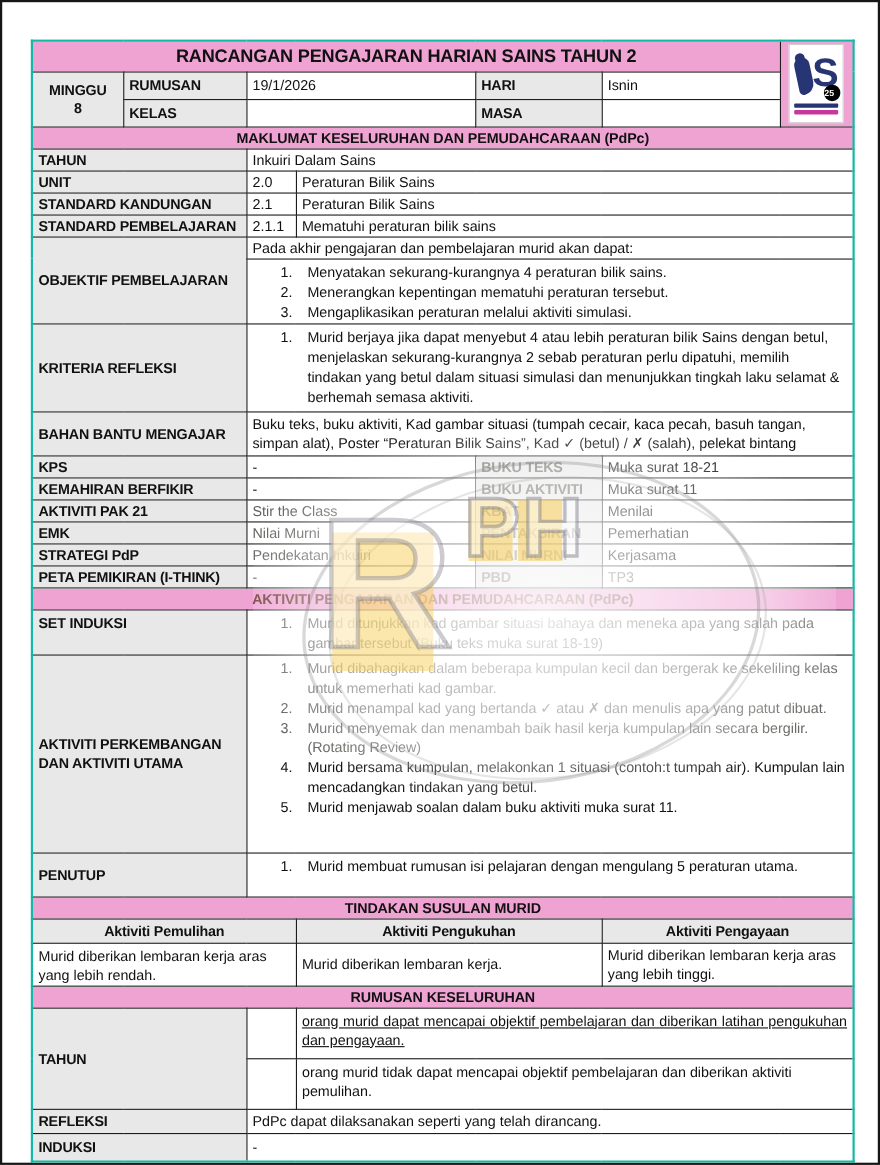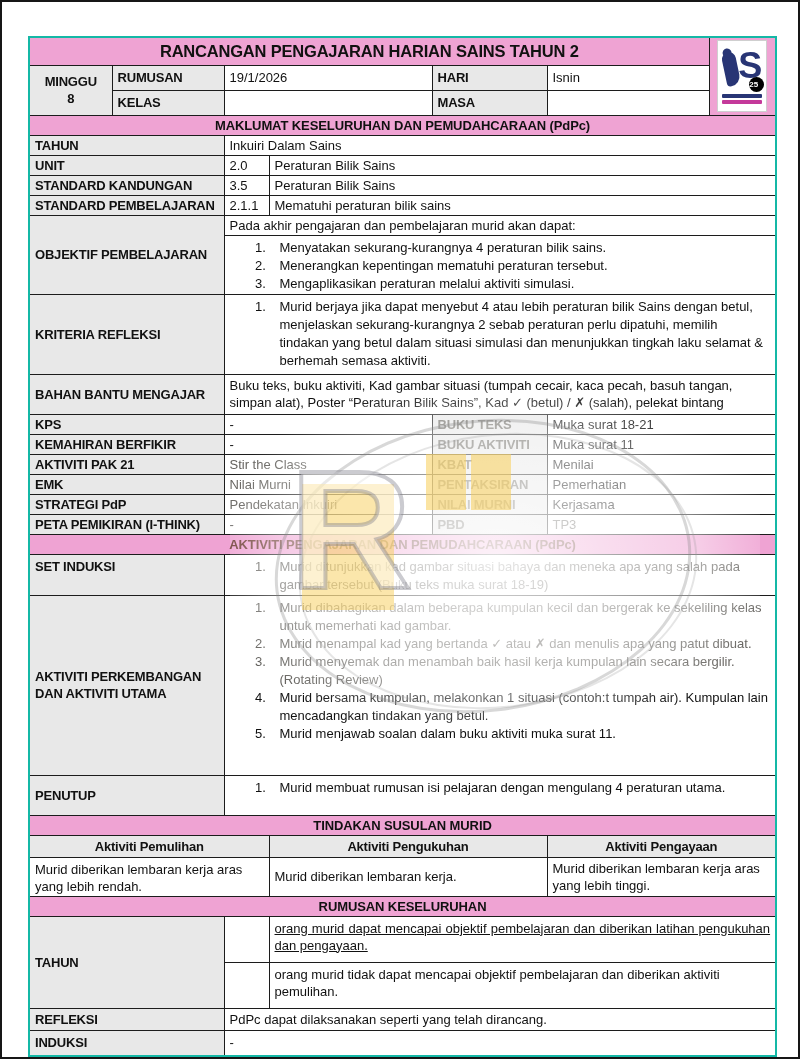--- a/index.html
+++ b/index.html
@@ -121,21 +121,21 @@
         <td colspan="2" class="lbl">TAHUN</td>
         <td colspan="5">Inkuiri Dalam Sains</td>
       </tr>
       <tr style="height:20px">
         <td colspan="2" class="lbl">UNIT</td>
         <td>2.0</td>
         <td colspan="4">Peraturan Bilik Sains</td>
       </tr>
       <tr style="height:20px">
         <td colspan="2" class="lbl">STANDARD KANDUNGAN</td>
-        <td>3.5</td>
+        <td>2.1</td>
         <td colspan="4">Peraturan Bilik Sains</td>
       </tr>
       <tr style="height:20px">
         <td colspan="2" class="lbl">STANDARD PEMBELAJARAN</td>
         <td>2.1.1</td>
         <td colspan="4">Mematuhi peraturan bilik sains</td>
       </tr>
 
       <tr style="height:20px">
         <td colspan="2" rowspan="2" class="lbl">OBJEKTIF PEMBELAJARAN</td>
@@ -226,21 +226,21 @@
             <li>Murid bersama kumpulan, melakonkan 1 situasi (contoh:t tumpah air). Kumpulan lain mencadangkan tindakan yang betul.</li>
             <li>Murid menjawab soalan dalam buku aktiviti muka surat 11.</li>
           </ol>
         </td>
       </tr>
 
       <tr style="height:40px">
         <td colspan="2" class="lbl">PENUTUP</td>
         <td colspan="5" class="vt">
           <ol>
-            <li>Murid membuat rumusan isi pelajaran dengan mengulang 4 peraturan utama.</li>
+            <li>Murid membuat rumusan isi pelajaran dengan mengulang 5 peraturan utama.</li>
           </ol>
         </td>
       </tr>
 
       <tr style="height:20px">
             <td colspan="7" class="bar">TINDAKAN SUSULAN MURID</td>
           </tr>
       <tr style="height:22px">
         <td colspan="3" class="lbl ctr">Aktiviti Pemulihan</td>
         <td colspan="2" class="lbl ctr">Aktiviti Pengukuhan</td>
@@ -277,14 +277,15 @@
   </div>
 
   <div class="wm">
     <div class="wm-haze"></div>
     <div class="wm-ring1"></div>
     <div class="wm-ring2"></div>
     <div class="wm-yr"></div>
     <div class="wm-yp1"></div>
     <div class="wm-yp2"></div>
     <div class="wm-r">R</div>
+    <div class="wm-ph">PH</div>
   </div>
 </div>
 
 </body></html>

